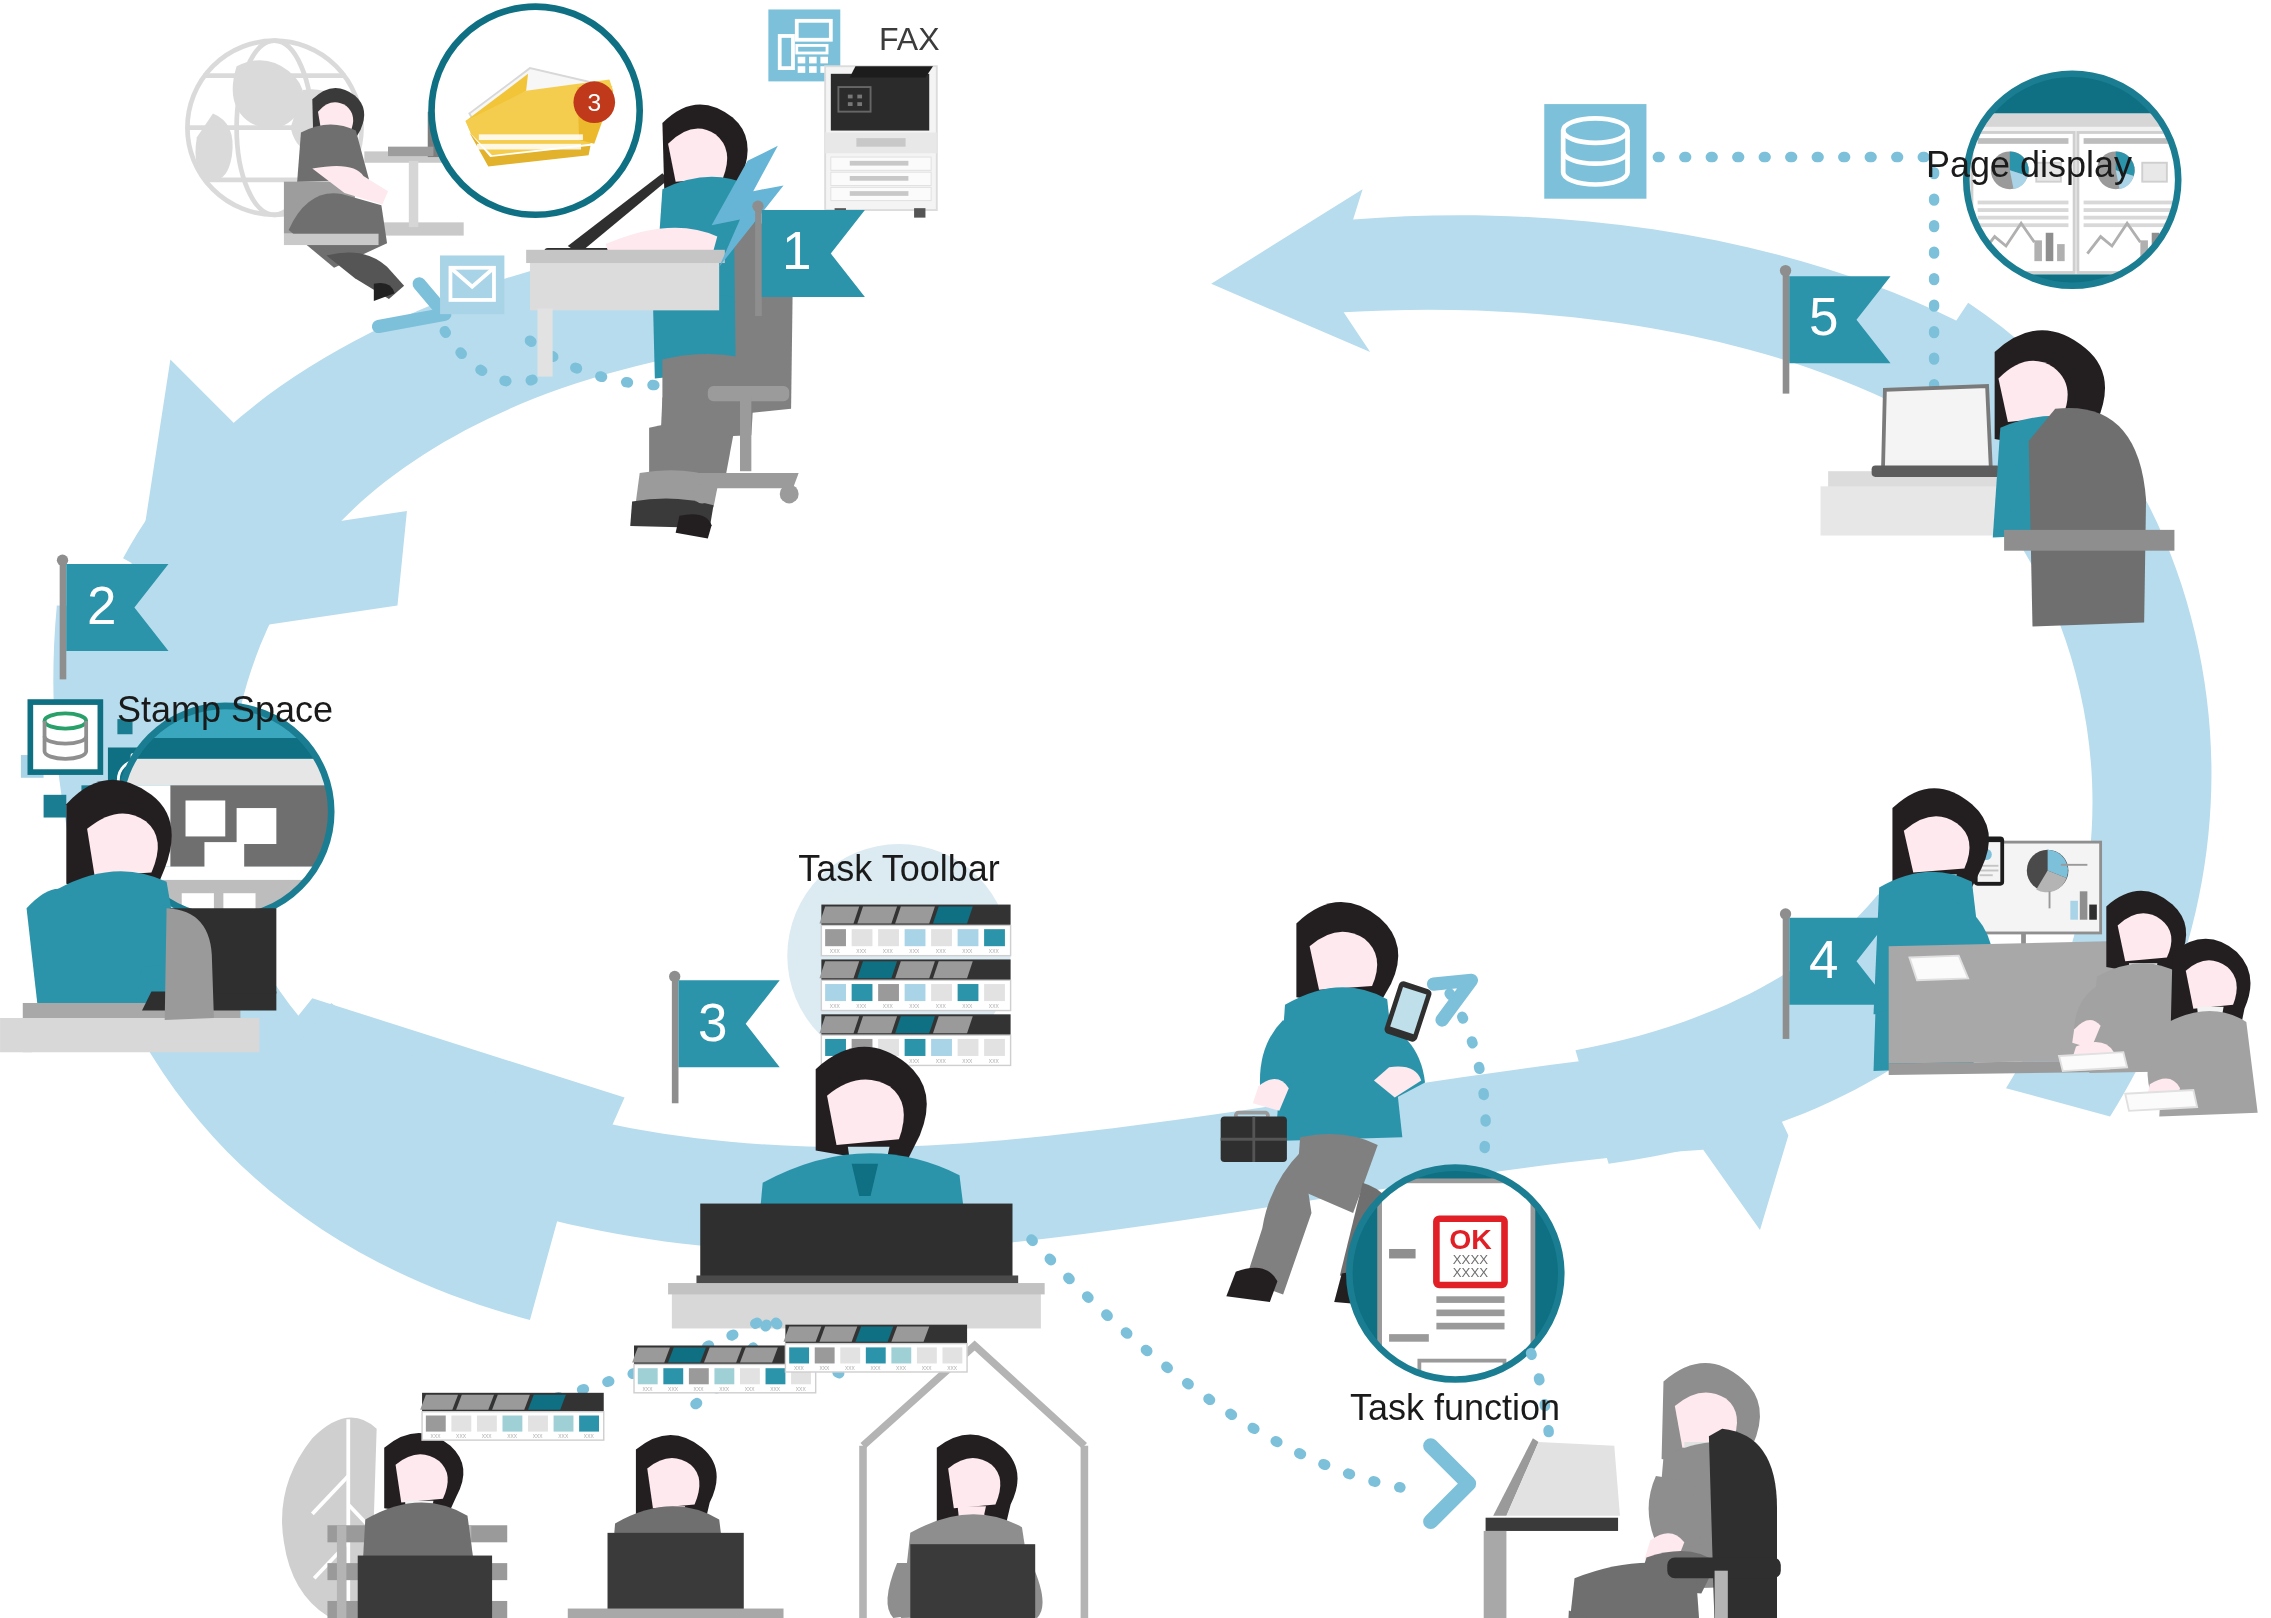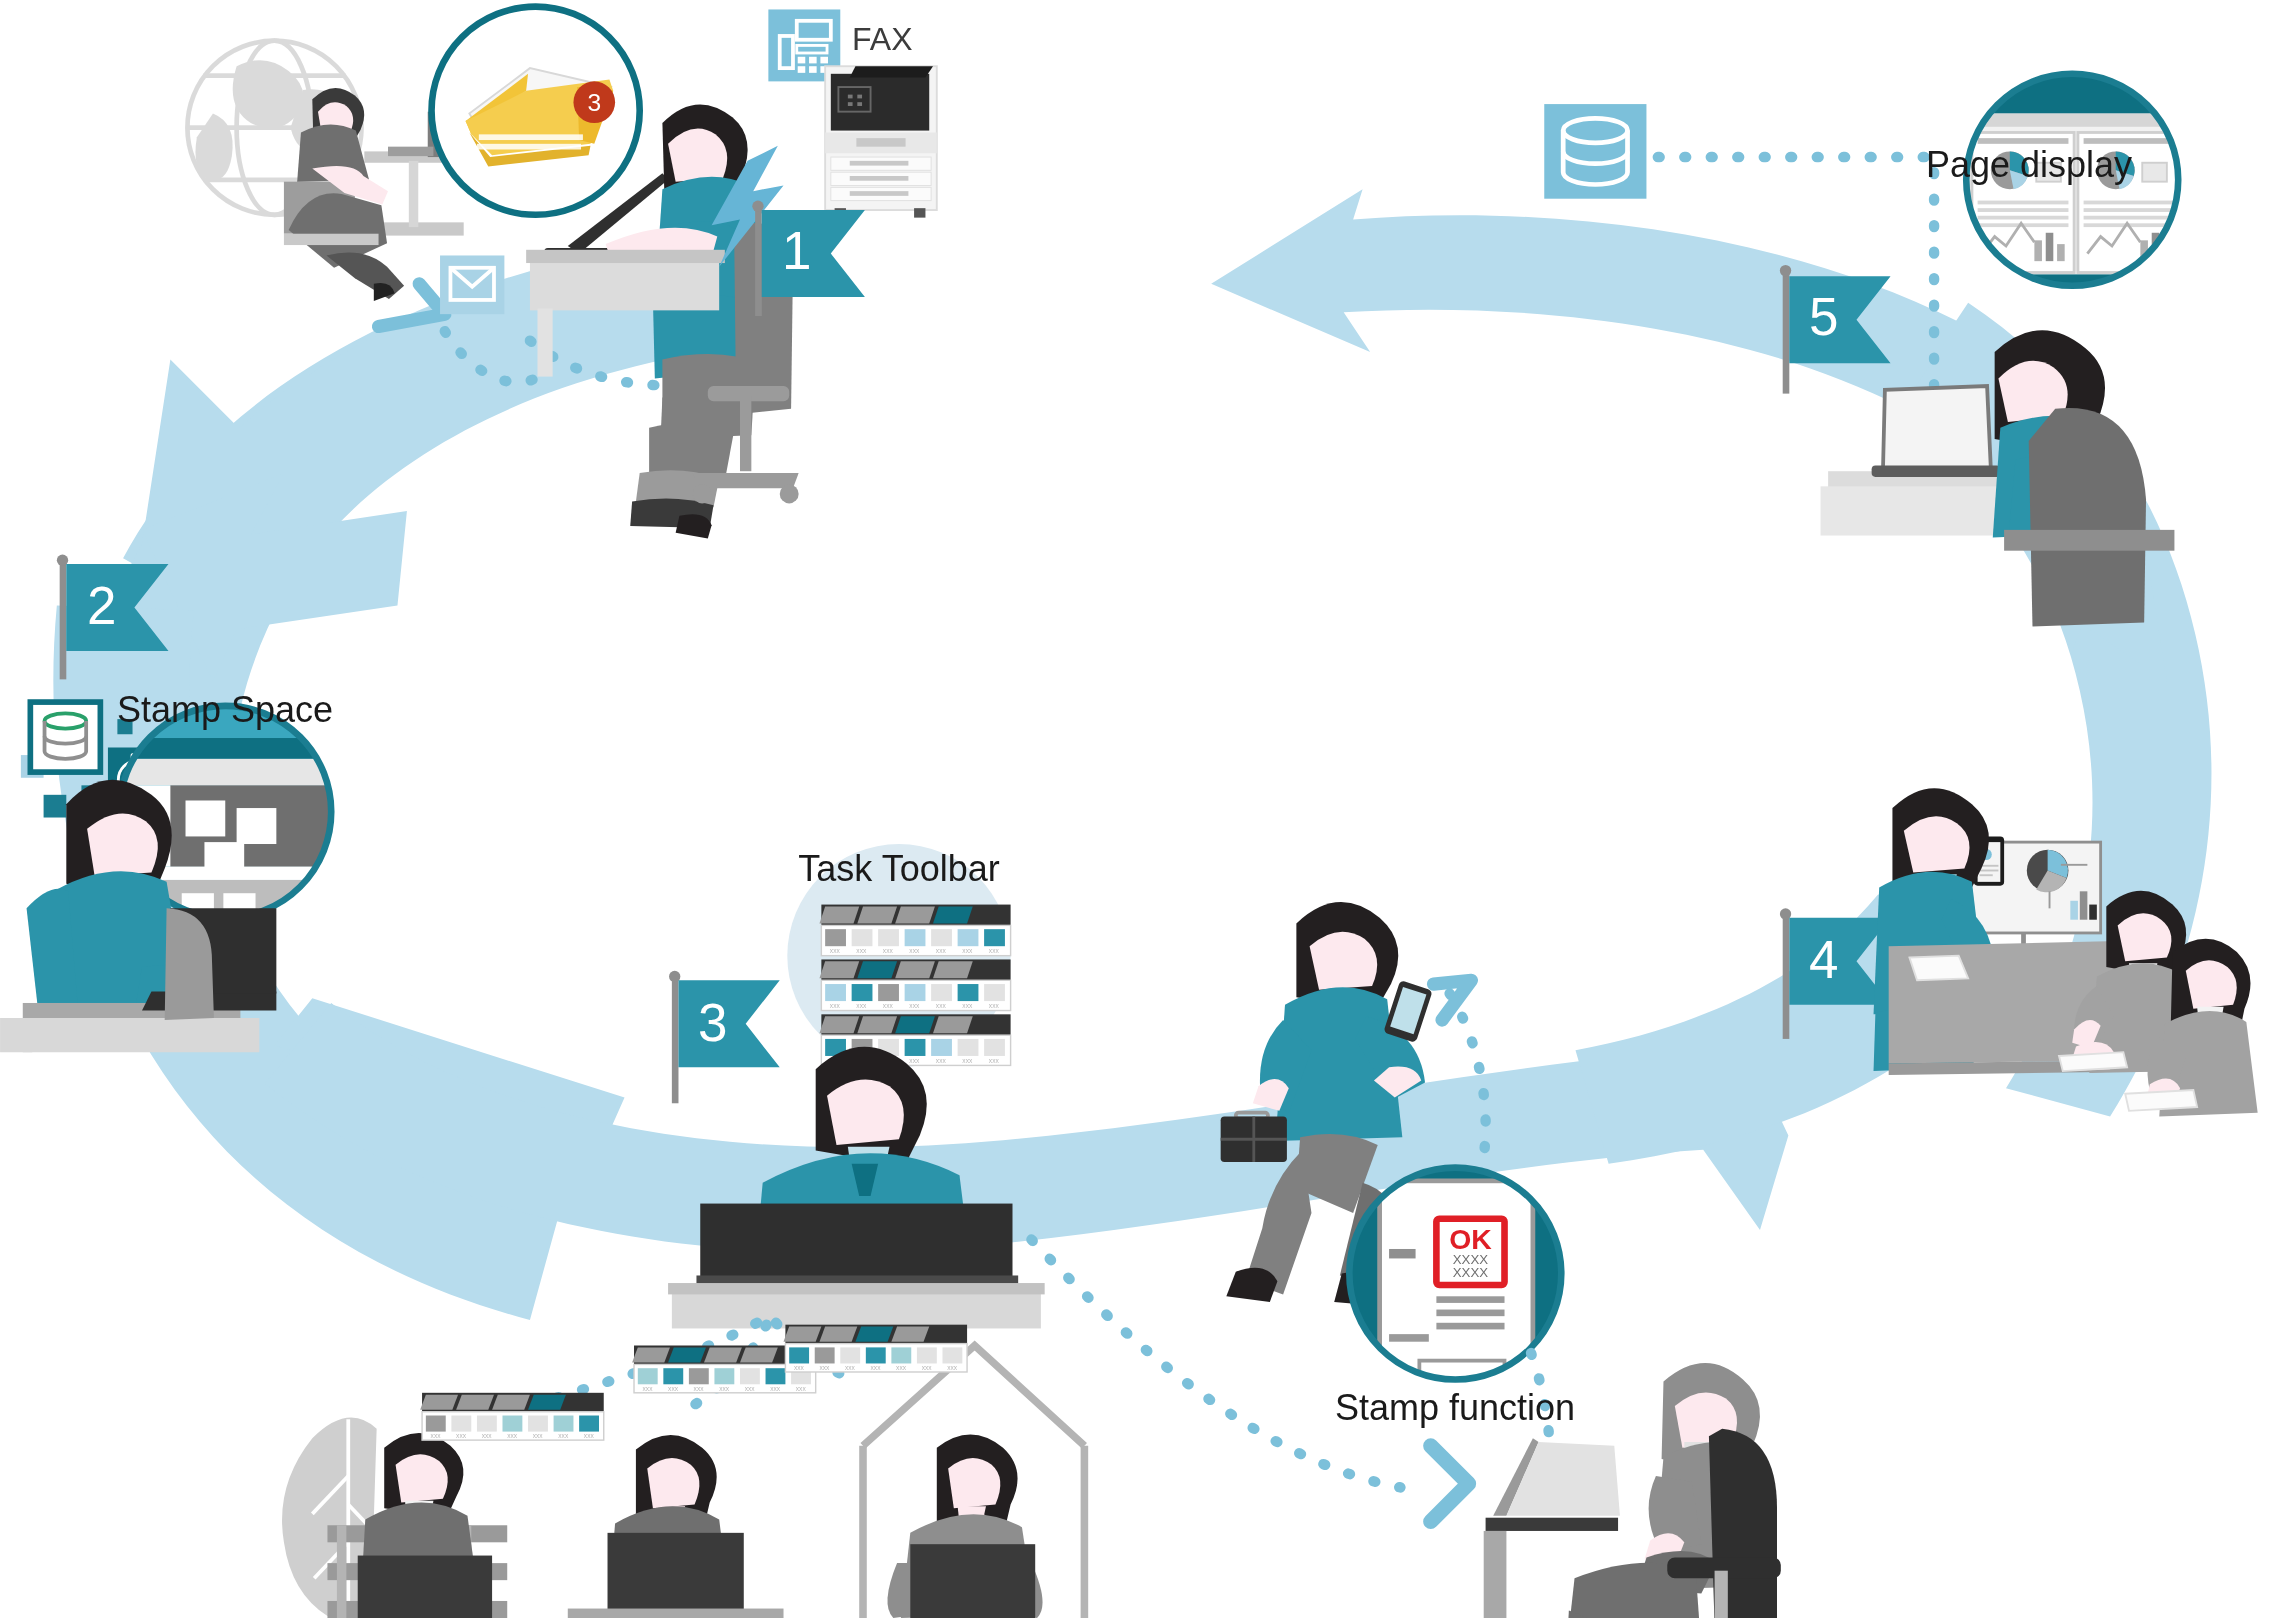--- a/index.html
+++ b/index.html
@@ -3,21 +3,21 @@
 <meta charset="utf-8">
 <style>
   html,body{margin:0;padding:0;background:#ffffff;}
   body{font-family:"Liberation Sans",sans-serif;}
   #stage{position:relative;width:2271px;height:1618px;background:#fff;overflow:hidden;}
   #stage svg.layer{position:absolute;left:0;top:0;width:2271px;height:1618px;}
   .lbl{position:absolute;color:#1a1a1a;font-family:"Liberation Sans",sans-serif;white-space:nowrap;}
   .lbl-page{font-size:36px;text-align:right;}
   .lbl-task{font-size:36px;}
   .lbl-stamp{font-size:36px;}
-  .lbl-fax{font-size:32px;color:#3c3c3c;}
+  .lbl-fax{font-size:32px;color:#3c3c3c;margin-left:27px;}
   .flagnum{position:absolute;color:#fff;font-size:53px;font-weight:400;font-family:"Liberation Sans",sans-serif;}
 </style>
 </head>
 <body>
 
 <div id="stage">
 
   <svg class="layer" viewBox="0 0 2400 1710">
 
     <path fill="#b7dced" d="M 700 255
@@ -612,21 +612,21 @@
         <rect x="1500" y="1438" width="90" height="20" fill="#ffffff" stroke="#9a9a9a" stroke-width="4"></rect>
       </g>
       <circle cx="1538" cy="1346" r="112" fill="none" stroke="#1b7d91" stroke-width="7"></circle>
     </g>
 
     <path d="M1618 1430 C 1636 1480 1640 1528 1640 1588" fill="none" stroke="#7cc0da" stroke-width="11" stroke-linecap="round" stroke-dasharray="2 26"></path>
 
     <path d="M1090 1310 C 1230 1460 1360 1550 1480 1572" fill="none" stroke="#7cc0da" stroke-width="11" stroke-linecap="round" stroke-dasharray="2 26"></path>
     <path d="M1512 1528 L1552 1568 L1512 1608" fill="none" stroke="#7cc0da" stroke-width="16" stroke-linecap="round" stroke-linejoin="round"></path>
   </svg>
-  <div class="lbl lbl-stamp" style="left:1455px;top:1387px;transform:translate(-50%,0);">Stamp function</div>
+  <div class="lbl lbl-stamp" style="left:1455px;top:1387px;transform:translate(-50%,0);">Task function</div>
 
   <svg class="layer" viewBox="0 0 2400 1710">
     <g>
       <rect x="1570" y="1604" width="140" height="14" fill="#3a3a3a"></rect>
       <path d="M1578 1602 L1620 1520 L1626 1524 L1592 1602 Z" fill="#9a9a9a"></path>
       <path d="M1592 1602 L1626 1524 L1706 1528 L1712 1602 Z" fill="#e2e2e2"></path>
       <rect x="1568" y="1618" width="24" height="160" fill="#a8a8a8"></rect>
       <rect x="1568" y="1766" width="134" height="14" fill="#a8a8a8"></rect>
       <path d="M1758 1460 q44 -38 84 -2 q30 26 10 70 l-14 30 l-82 -16 Z" fill="#8e8e8e"></path>
       <path d="M1770 1486 q28 -24 54 -8 q20 16 6 48 l-52 4 Z" fill="#fde9ee"></path>

